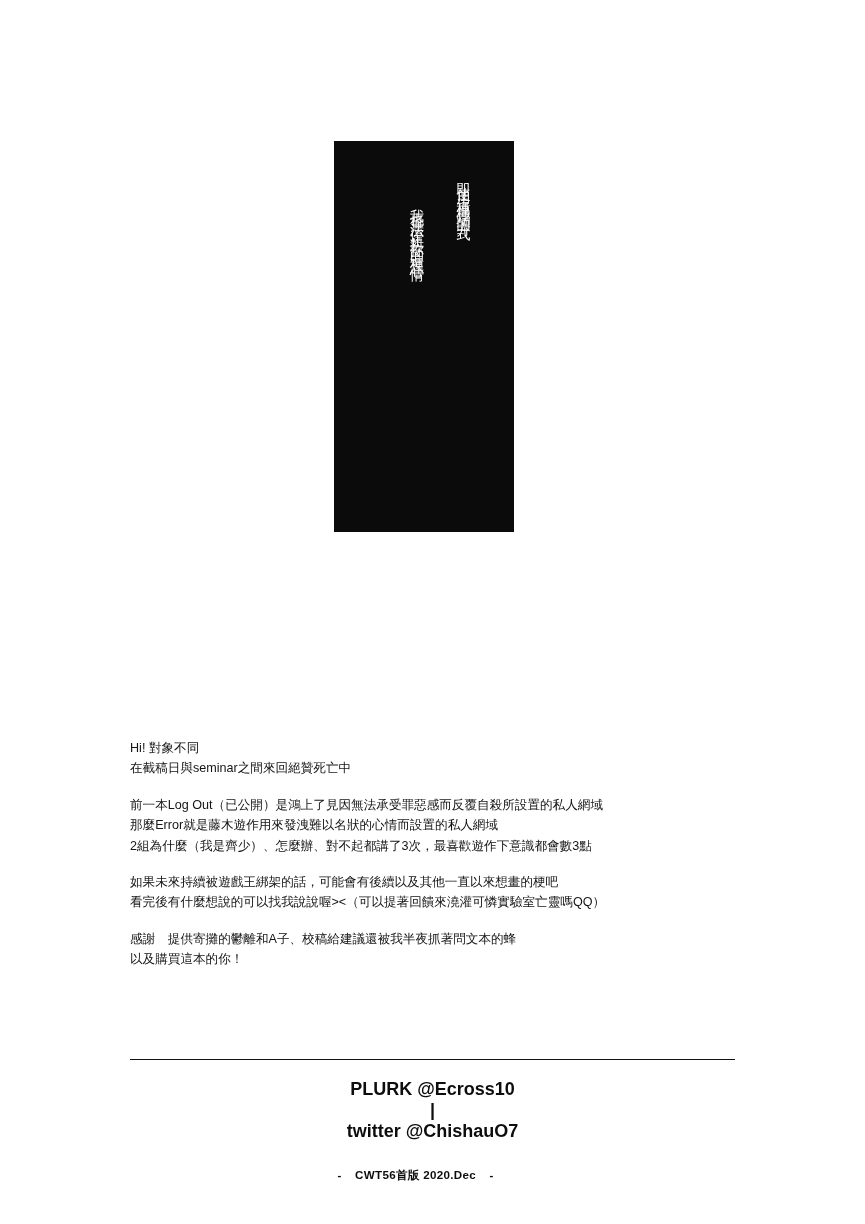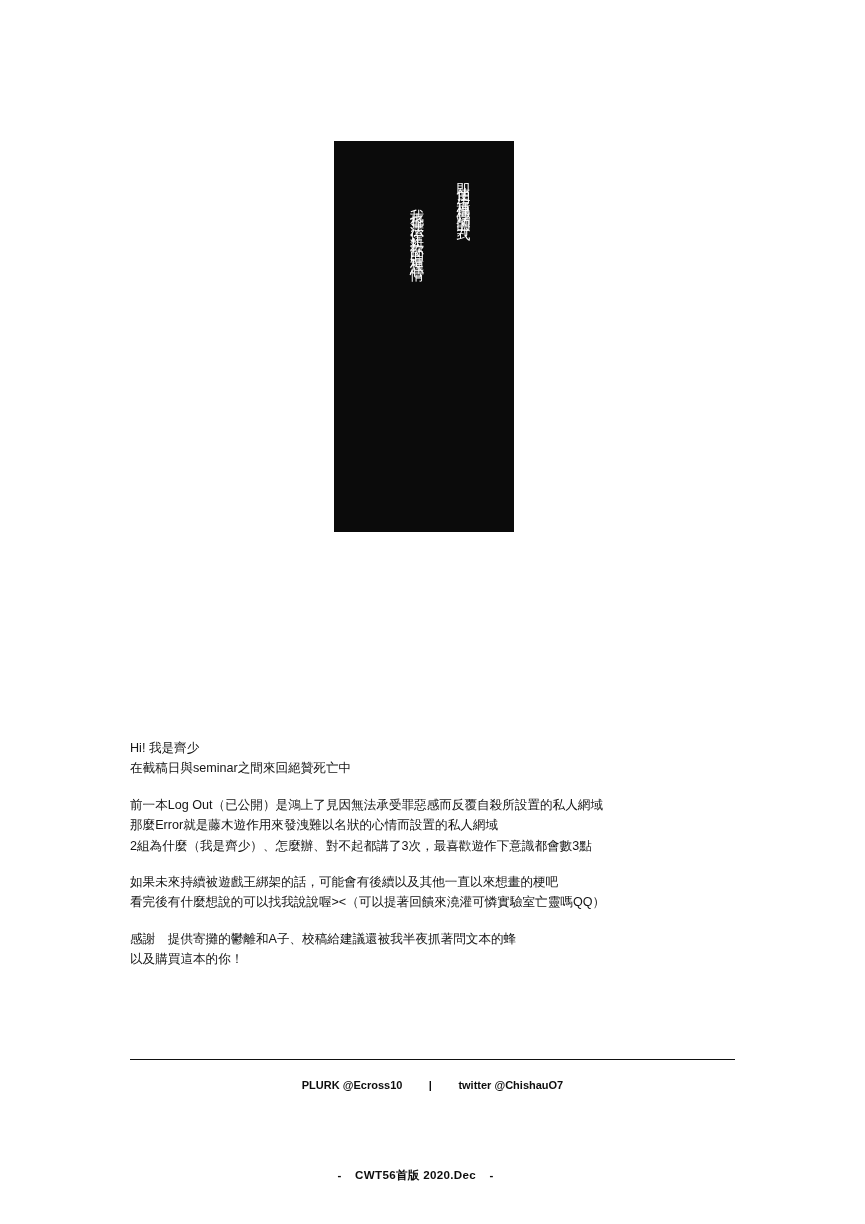--- a/index.html
+++ b/index.html
@@ -74,23 +74,24 @@
   
   .social {
     position: absolute;
     left: 130px;
     top: 1079px;
     width: 605px;
     display: flex;
     align-items: center;
     justify-content: center;
     gap: 0px;
-    font-size: 11px;
+    font-size: 18px;
     font-weight: bold;
     color: #0d0d0d;
+    flex-direction: column;
   }
   .social .sep {
     display: inline-block;
     width: 56px;
     text-align: center;
     font-weight: bold;
     color: #0d0d0d;
   }
 
   
@@ -112,21 +113,21 @@
 </style>
 </head>
 <body>
 
 <div class="hero-panel">
   <div class="vline first">即使用這種極端的方式</div>
   <div class="vline second">我也無法停止對你的這種心情</div>
 </div>
 
 <div class="body-text">
-  <p class="para">Hi! 我是齊少
+  <p class="para">Hi! 對象不同
 在截稿日與seminar之間來回絕贊死亡中</p>
   <p class="para">前一本Log Out（已公開）是鴻上了見因無法承受罪惡感而反覆自殺所設置的私人網域
 那麼Error就是藤木遊作用來發洩難以名狀的心情而設置的私人網域
 2組為什麼（我是齊少）、怎麼辦、對不起都講了3次，最喜歡遊作下意識都會數3點</p>
   <p class="para">如果未來持續被遊戲王綁架的話，可能會有後續以及其他一直以來想畫的梗吧
 看完後有什麼想說的可以找我說說喔&gt;&lt;（可以提著回饋來澆灌可憐實驗室亡靈嗎QQ）</p>
   <p class="para">感謝　提供寄攤的鬱離和A子、校稿給建議還被我半夜抓著問文本的蜂
 以及購買這本的你！</p>
 </div>
 

